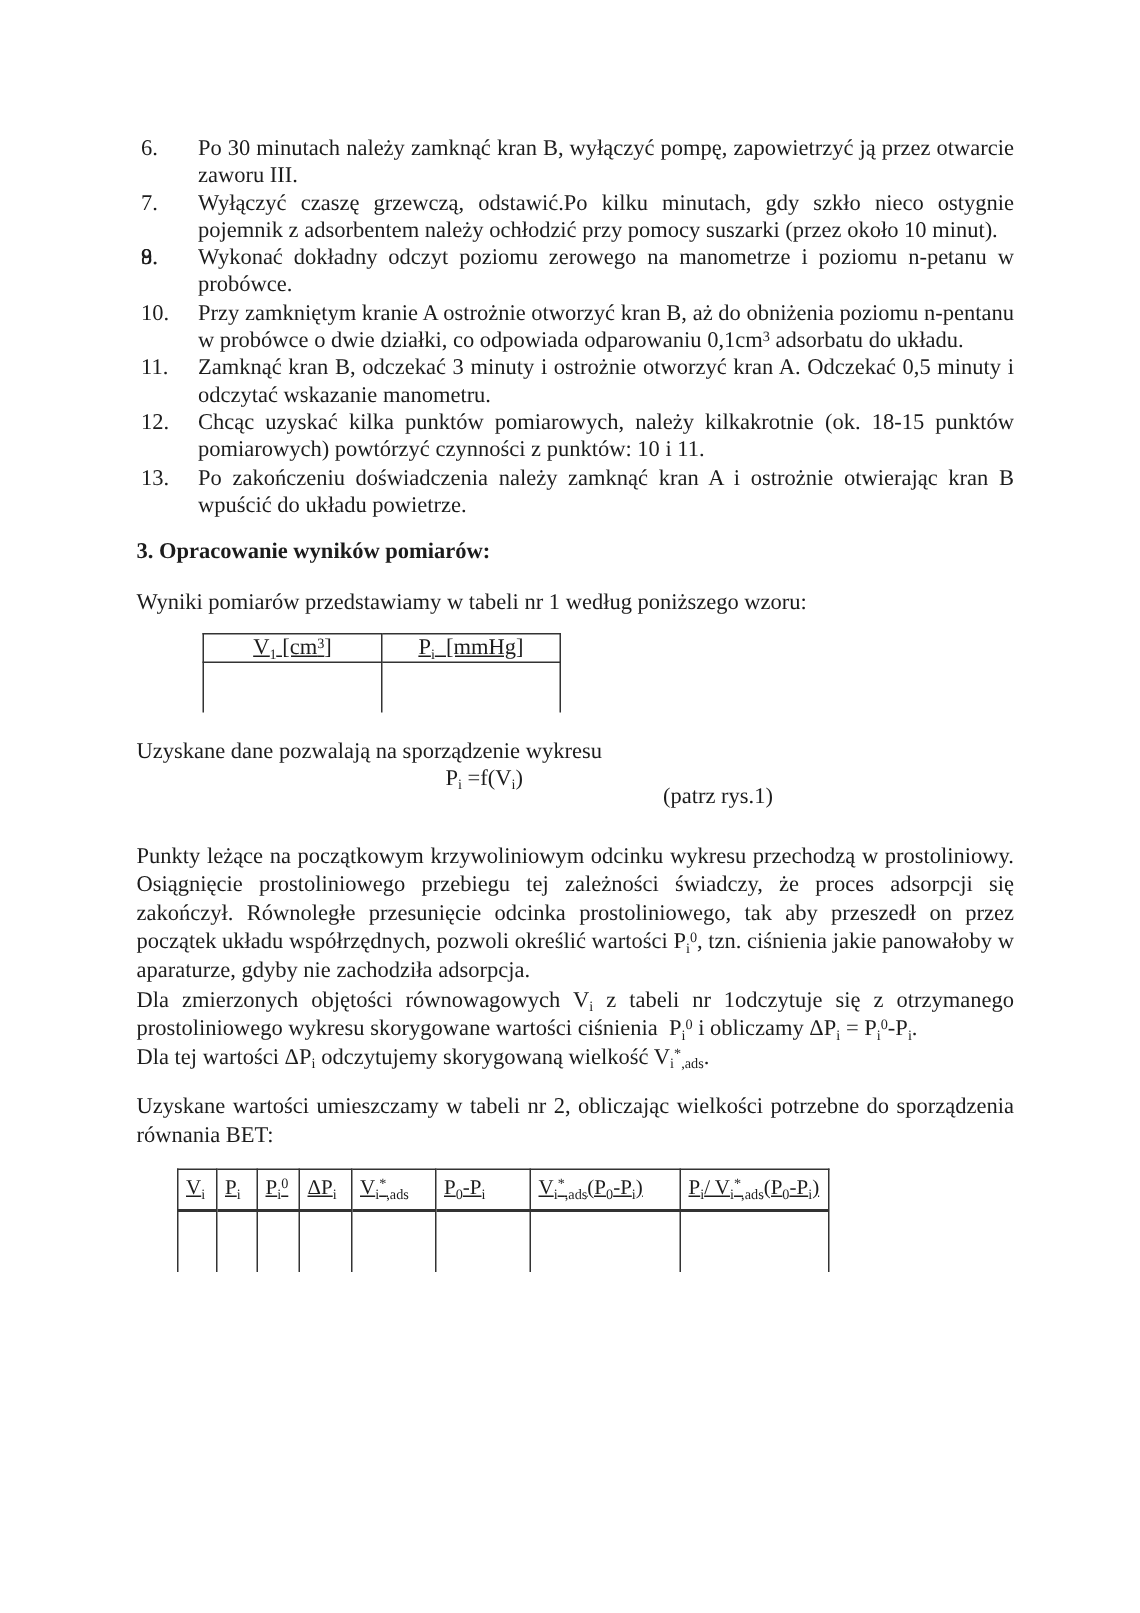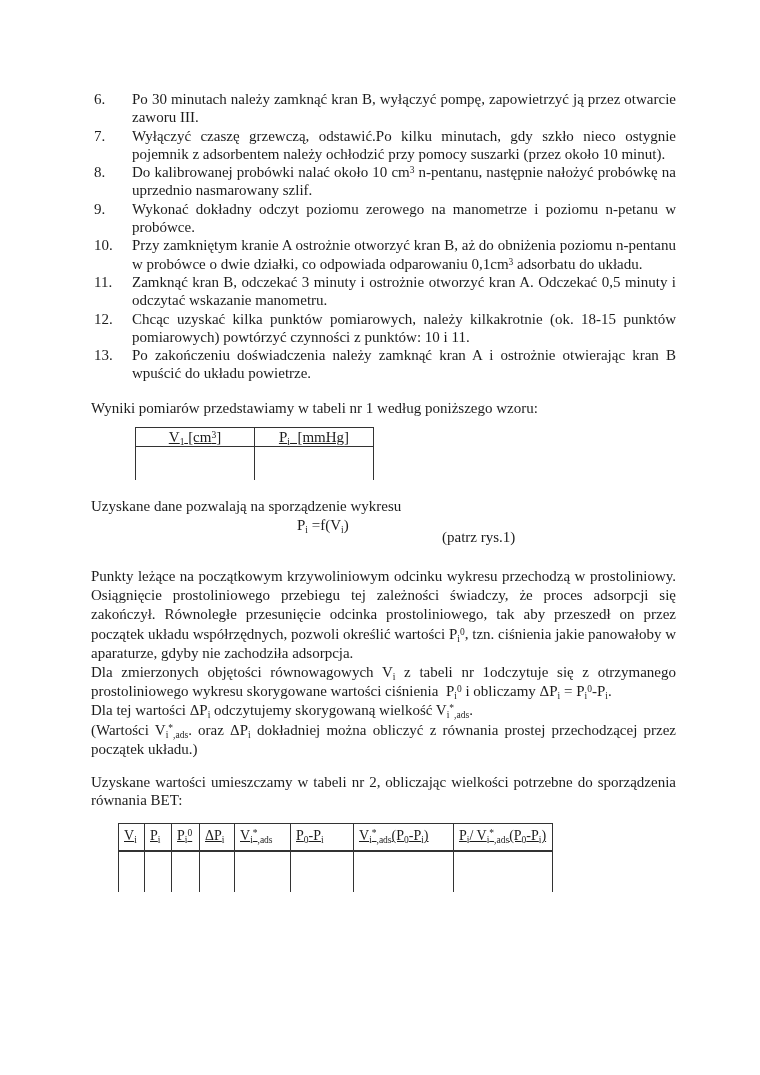--- a/index.html
+++ b/index.html
@@ -85,21 +85,20 @@
     <li>
       <span class="num">6.</span>
       <span class="txt">Po 30 minutach należy zamknąć kran B, wyłączyć pompę, zapowietrzyć ją przez otwarcie zaworu III.</span>
     </li>
     <li>
       <span class="num">7.</span>
       <span class="txt">Wyłączyć czaszę grzewczą, odstawić.Po kilku minutach, gdy szkło nieco ostygnie pojemnik z adsorbentem należy ochłodzić przy pomocy suszarki (przez około 10 minut).</span>
     </li>
     <li>
       <span class="num">8.</span>
-      <span class="txt">Do kalibrowanej probówki nalać około 10 cm<sup>3</sup> n-pentanu, następnie nałożyć probówkę na uprzednio nasmarowany szlif.</span>
     </li>
     <li>
       <span class="num">9.</span>
       <span class="txt">Wykonać dokładny odczyt poziomu zerowego na manometrze i poziomu n-petanu w probówce.</span>
     </li>
     <li>
       <span class="num">10.</span>
       <span class="txt">Przy zamkniętym kranie A ostrożnie otworzyć kran B, aż do obniżenia poziomu n-pentanu w probówce o dwie działki, co odpowiada odparowaniu 0,1cm<sup>3</sup> adsorbatu do układu.</span>
     </li>
     <li>
@@ -109,20 +108,21 @@
     <li>
       <span class="num">12.</span>
       <span class="txt">Chcąc uzyskać kilka punktów pomiarowych, należy kilkakrotnie (ok. 18-15 punktów pomiarowych) powtórzyć czynności z punktów: 10 i 11.</span>
     </li>
     <li>
       <span class="num">13.</span>
       <span class="txt">Po zakończeniu doświadczenia należy zamknąć kran A i ostrożnie otwierając kran B wpuścić do układu powietrze.</span>
     </li>
   </ol>
 
+  <div class="heading">3. Opracowanie wyników pomiarów:</div>
 
   <div class="para p-wyniki">Wyniki pomiarów przedstawiamy w tabeli nr 1 według poniższego wzoru:</div>
 
   <table class="table1">
     <tbody>
         <tr class="head">
       <td>V<sub>1</sub> [cm<sup>3</sup>]</td>
       <td>P<sub>i</sub>&nbsp; [mmHg]</td>
     </tr>
     <tr class="empty">
@@ -135,21 +135,20 @@
   <div class="para p-uzyskane-dane">Uzyskane dane pozwalają na sporządzenie wykresu</div>
 
   <div class="formula-row">
     <span class="expr">P<sub>i</sub> =f(V<sub>i</sub>)</span>
     <span class="note">(patrz rys.1)</span>
   </div>
 
   <div class="para p-punkty rich">Punkty leżące na początkowym krzywoliniowym odcinku wykresu przechodzą w prostoliniowy. Osiągnięcie prostoliniowego przebiegu tej zależności świadczy, że proces adsorpcji się zakończył. Równoległe przesunięcie odcinka prostoliniowego, tak aby przeszedł on przez początek układu współrzędnych, pozwoli określić wartości P<sub>i</sub><sup>0</sup>, tzn. ciśnienia jakie panowałoby w aparaturze, gdyby nie zachodziła adsorpcja.</div>
   <div class="para rich">Dla zmierzonych objętości równowagowych V<sub>i</sub> z tabeli nr 1odczytuje się z otrzymanego prostoliniowego wykresu skorygowane wartości ciśnienia &nbsp;P<sub>i</sub><sup>0</sup> i obliczamy ΔP<sub>i</sub> = P<sub>i</sub><sup>0</sup>-P<sub>i</sub>.</div>
   <div class="para rich">Dla tej wartości ΔP<sub>i</sub> odczytujemy skorygowaną wielkość V<sub>i</sub><sup>*</sup><sub>,ads</sub>.</div>
-  <div class="para rich">(Wartości V<sub>i</sub><sup>*</sup><sub>,ads</sub>. oraz ΔP<sub>i</sub> dokładniej można obliczyć z równania prostej przechodzącej przez początek układu.)</div>
 
   <div class="para p-uzyskane-wartosci">Uzyskane wartości umieszczamy w tabeli nr 2, obliczając wielkości potrzebne do sporządzenia równania BET:</div>
 
   <table class="table2">
     <colgroup>
       <col style="width:26px">
         <col style="width:27px">
         <col style="width:28px">
         <col style="width:35px">
       <col style="width:56px">

